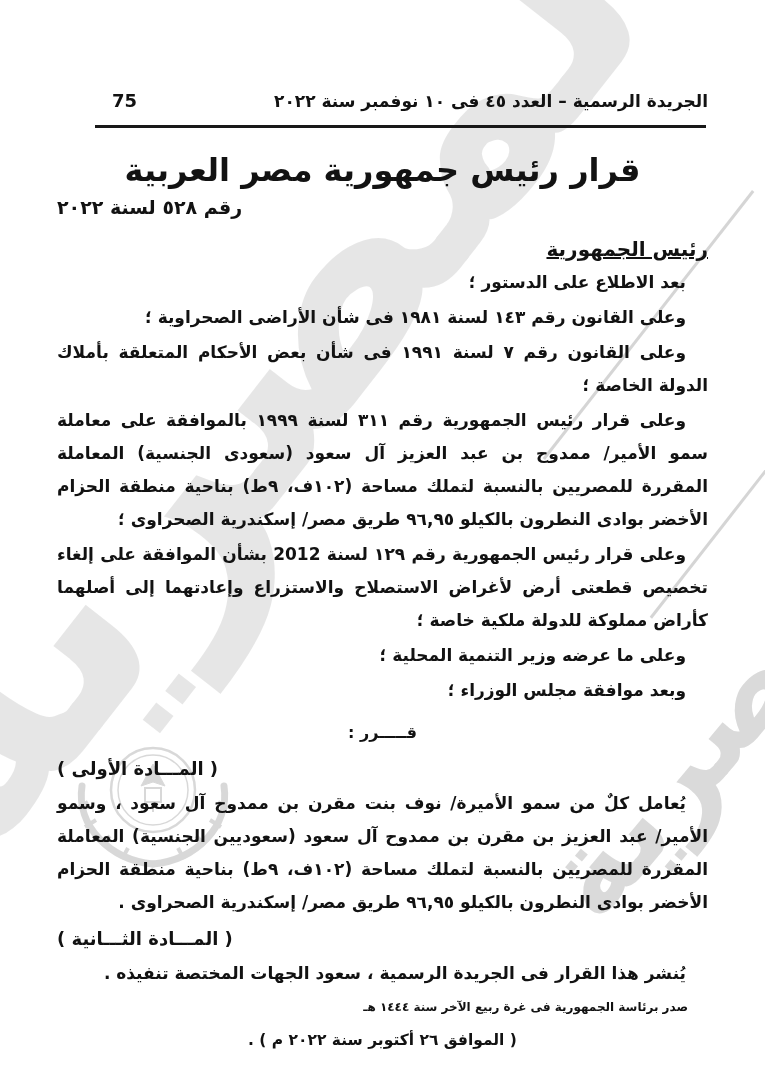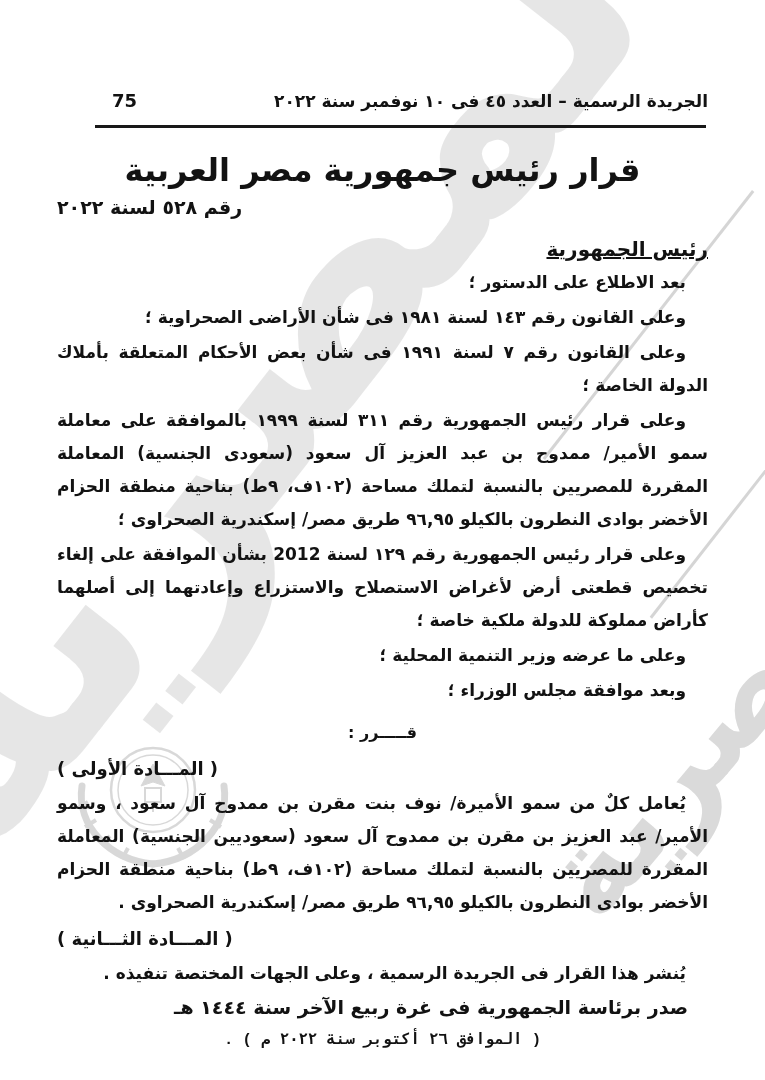--- a/index.html
+++ b/index.html
@@ -29,22 +29,22 @@
   .header-row .pagenum{font-size:18px;padding-left:55px;}
   .rule{height:3px;background:#181818;margin:14px 2px 0 38px;}
   h1.title{margin:22px 0 0;text-align:center;font-size:32px;line-height:40px;font-weight:bold;}
   h2.subtitle{margin:4px 0 0;text-align:left;font-size:19px;line-height:26px;font-weight:bold;}
   .body{margin-top:12px;font-size:17px;line-height:33px;}
   p{margin:0;}
   .preamble-heading{font-size:20px;line-height:34px;text-decoration:underline;}
   .clause{text-align:justify;text-align-last:right;text-indent:22px;margin-bottom:2px;}
   .decide{text-align:center;font-size:16px;margin:9px 0 3px;}
   .article-heading{text-align:left;font-size:18px;margin:3px 0 2px;}
-  .issued{font-size:19px;line-height:31px;text-indent:20px;margin-top:0;}
-  .corresponding{font-size:15.5px;line-height:31px;text-align:center;margin-top:2px;font-family:Liberation Mono, monospace;}
+  .issued{font-size:12px;line-height:31px;text-indent:20px;margin-top:0;}
+  .corresponding{font-size:15.5px;line-height:31px;text-align:center;margin-top:2px;}
   .signature{font-size:21px;line-height:30px;margin-top:5px;text-align:left;padding-left:112px;}
 </style>
 </head>
 <body>
 
 <div class="page">
 
   <div class="wm-layer">
     <div class="wm-text wm-big">المصرية</div>
     <div class="wm-text wm-right">المصرية</div>
@@ -88,20 +88,20 @@
       <p class="clause">وعلى قرار رئيس الجمهورية رقم ١٢٩ لسنة 2012 بشأن الموافقة على إلغاء تخصيص قطعتى أرض لأغراض الاستصلاح والاستزراع وإعادتهما إلى أصلهما كأراض مملوكة للدولة ملكية خاصة ؛</p>
       <p class="clause">وعلى ما عرضه وزير التنمية المحلية ؛</p>
       <p class="clause">وبعد موافقة مجلس الوزراء ؛</p>
 
       <p class="decide">قـــــرر :</p>
 
       <p class="article-heading">( المـــادة الأولى )</p>
       <p class="clause">يُعامل كلٌ من سمو الأميرة/ نوف بنت مقرن بن ممدوح آل سعود ، وسمو الأمير/ عبد العزيز بن مقرن بن ممدوح آل سعود (سعوديين الجنسية) المعاملة المقررة للمصريين بالنسبة لتملك مساحة (١٠٢ف، ٩ط) بناحية منطقة الحزام الأخضر بوادى النطرون بالكيلو ٩٦,٩٥ طريق مصر/ إسكندرية الصحراوى .</p>
 
       <p class="article-heading">( المـــادة الثـــانية )</p>
-      <p class="clause">يُنشر هذا القرار فى الجريدة الرسمية ، وعلى الجهات المختصة تنفيذه .</p>
+      <p class="clause">يُنشر هذا القرار فى الجريدة الرسمية ، سعود الجهات المختصة تنفيذه .</p>
 
       <p class="issued">صدر برئاسة الجمهورية فى غرة ربيع الآخر سنة ١٤٤٤ هـ</p>
       <p class="corresponding">( الموافق ٢٦ أكتوبر سنة ٢٠٢٢ م ) .</p>
 
     </div>
   </div>
 </div>
 
 </body></html>

